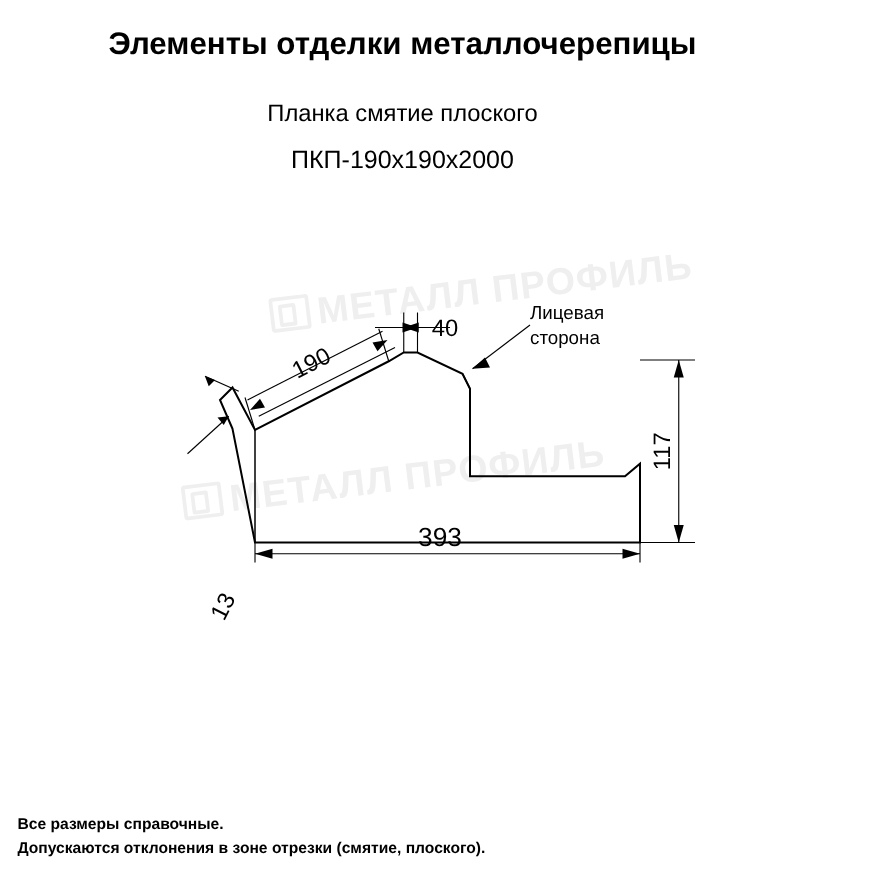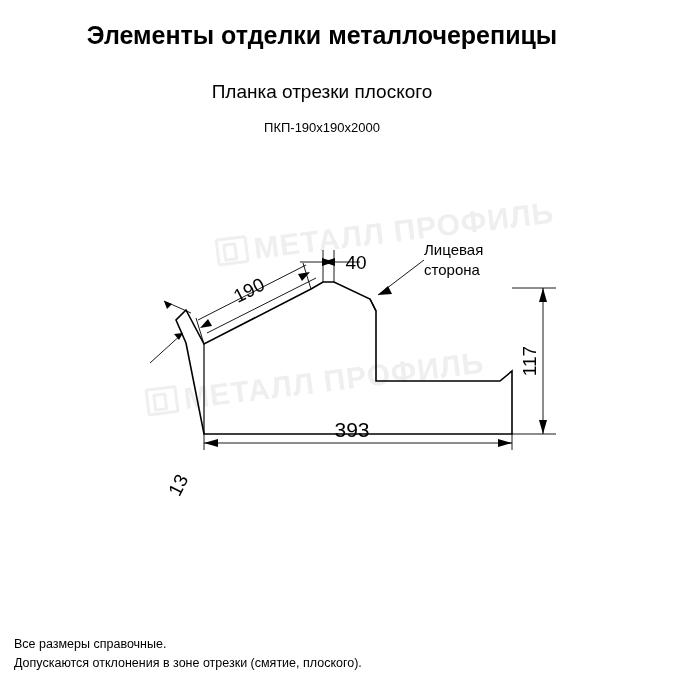--- a/index.html
+++ b/index.html
@@ -32,41 +32,42 @@
     letter-spacing: 0px;
     line-height: 34px;
   }
   .sub-title {
     font-size: 19px;
     font-weight: normal;
     margin-top: 26px;
     line-height: 28px;
   }
   .sub-title2 {
-    font-size: 13px;
+    font-size: 20px;
     font-weight: normal;
     margin-top: 8px;
     line-height: 28px;
   }
   .drawing {
     position: absolute;
     top: 170px;
     left: 0;
     width: 700px;
     height: 330px;
   }
   .drawing svg {
     display: block;
   }
   .footer {
     position: absolute;
     left: 14px;
-    bottom: 27px;
+    bottom: 12px;
     font-size: 12.5px;
     line-height: 19px;
+    font-weight: bold;
   }
   .footer div {
     white-space: nowrap;
   }
   .wm {
     position: absolute;
     font-family: "Liberation Sans", sans-serif;
     font-weight: bold;
     color: #efefef;
     font-size: 30px;
@@ -98,21 +99,21 @@
   .wm1 { left: 215px; top: 215px; }
   .wm2 { left: 145px; top: 365px; }
 </style>
 </head>
 <body>
 
 <div class="page">
 
   <div class="title-block">
     <div class="main-title">Элементы отделки металлочерепицы</div>
-    <div class="sub-title">Планка отрезки плоского</div>
+    <div class="sub-title">Планка смятие плоского</div>
     <div class="sub-title2">ПКП-190х190х2000</div>
   </div>
 
   <div class="wm wm1">
     <span class="wmbox"></span><span>МЕТАЛЛ ПРОФИЛЬ</span>
   </div>
   <div class="wm wm2">
     <span class="wmbox"></span><span>МЕТАЛЛ ПРОФИЛЬ</span>
   </div>
 

